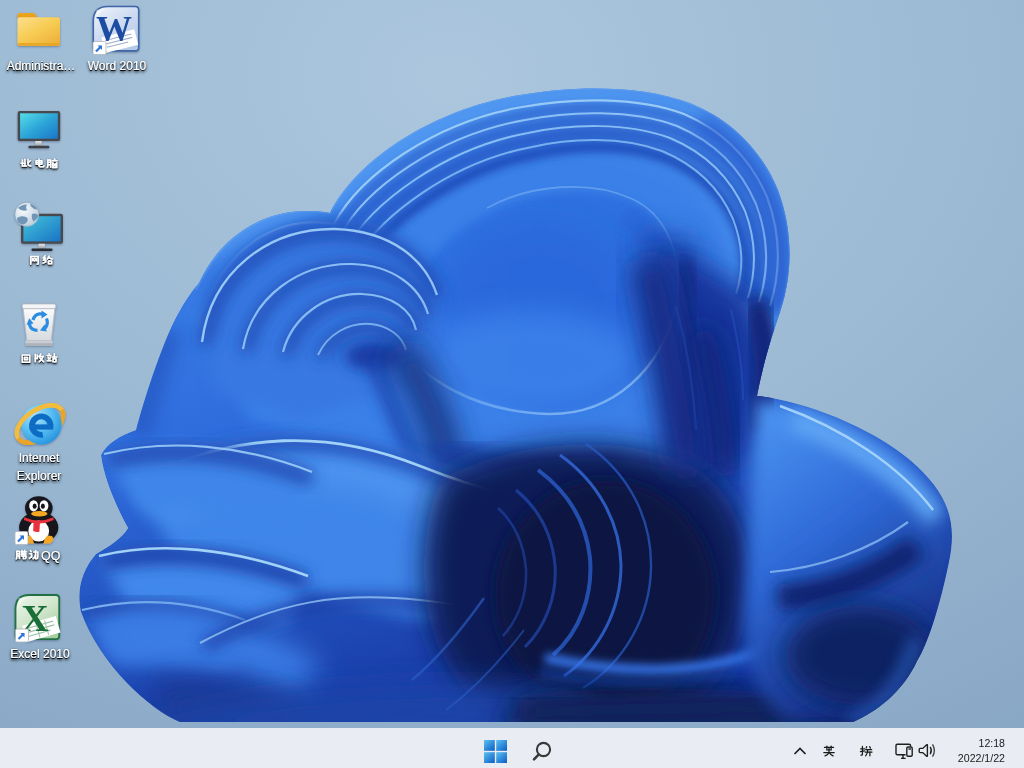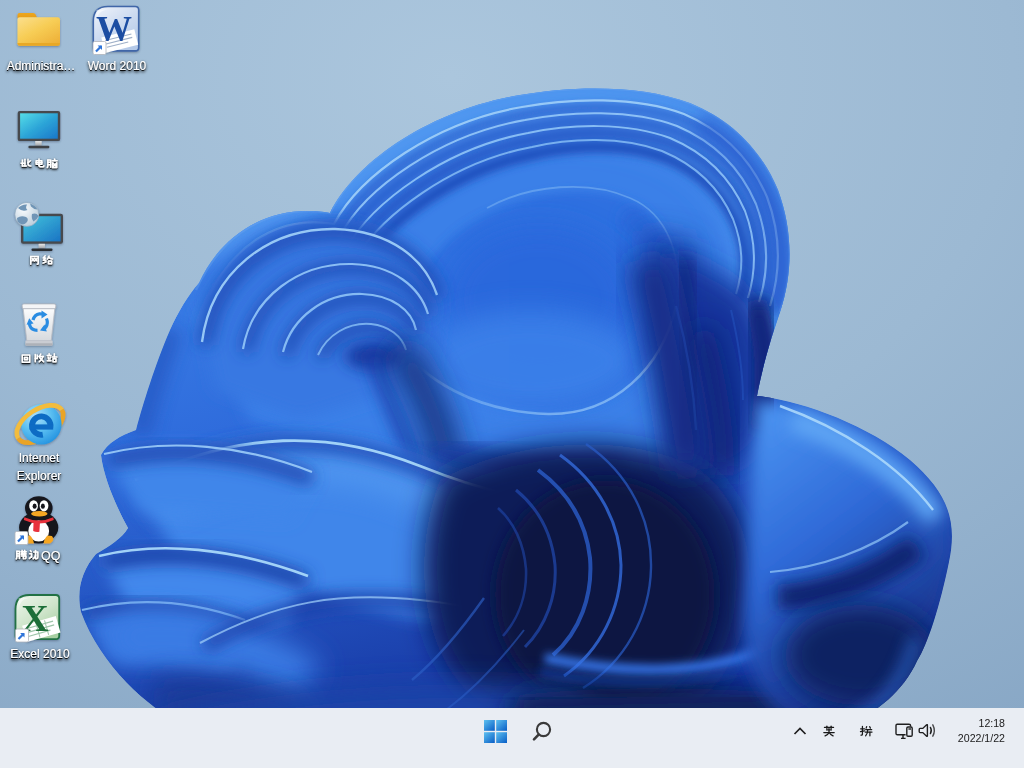--- a/index.html
+++ b/index.html
@@ -1,18 +1,18 @@
 <!DOCTYPE html>
 <html><head>
 <meta charset="utf-8">
 <style>
 html,body{margin:0;padding:0;width:1024px;height:768px;overflow:hidden;font-family:"Liberation Sans",sans-serif;}
 #desk{position:relative;width:1024px;height:768px;}
 #wall{position:absolute;left:0;top:0;}
-#taskbar{position:absolute;left:0;bottom:0;width:1024px;height:60px;background:#e9edf3;}
+#taskbar{position:absolute;left:0;bottom:0;width:1024px;height:40px;background:#e9edf3;}
 </style>
 </head>
 <body>
 <div id="desk">
 <svg id="wall" width="1024" height="768" viewBox="0 0 1024 768">
 <defs>
 <radialGradient id="bg" cx="0.44" cy="0.10" r="1.0">
  <stop offset="0" stop-color="#abc6dd"></stop>
  <stop offset="0.55" stop-color="#9cb9d3"></stop>
  <stop offset="1" stop-color="#89a8c6"></stop>

